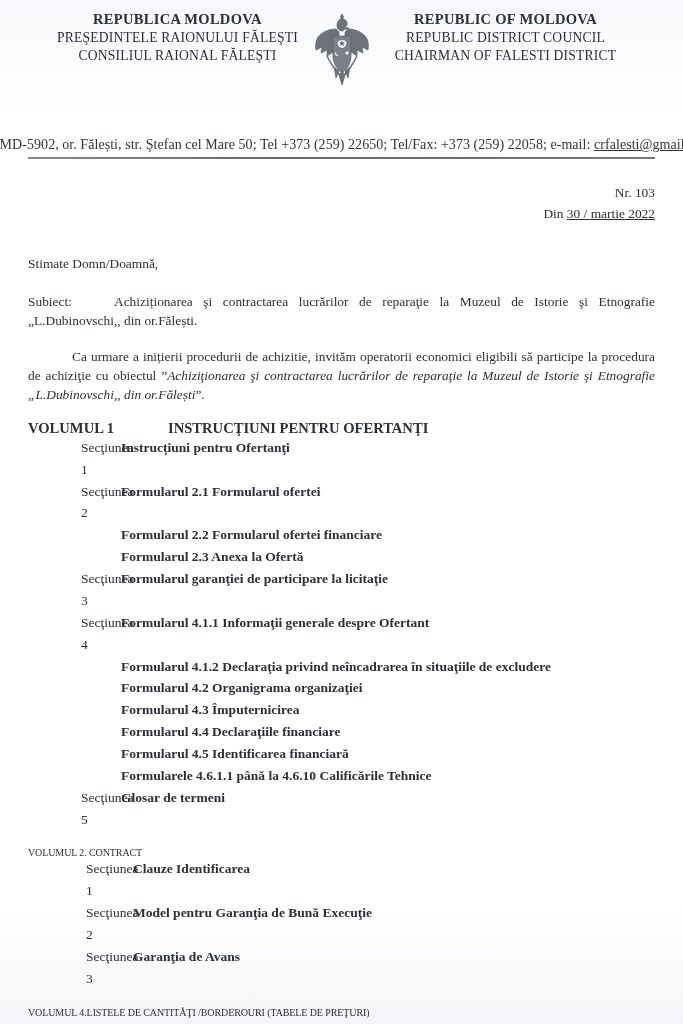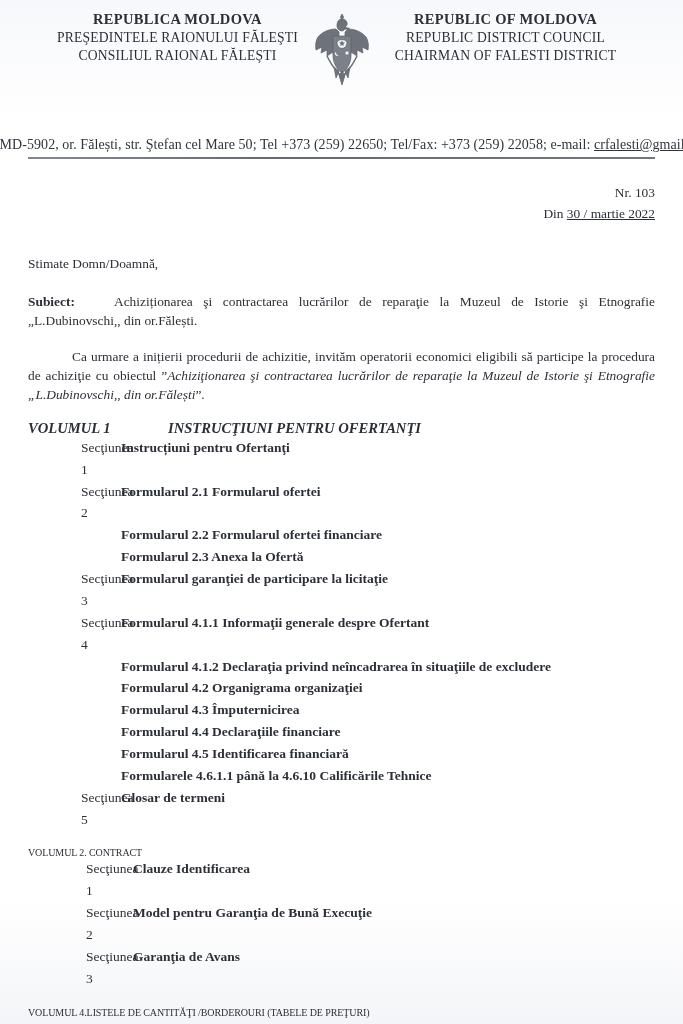--- a/index.html
+++ b/index.html
@@ -91,39 +91,38 @@
   .salutation {
     margin-top: 31px;
     font-size: 13.4px;
   }
   .subject {
     margin-top: 20px;
     font-size: 13.4px;
     text-align: justify;
     line-height: 1.42;
   }
-  .subject b { font-weight: bold; }
+  .subject b { font-weight: normal; }
   .subject .sub-label { display: inline-block; min-width: 86px; }
 
   .intro {
     margin-top: 17px;
     font-size: 13.4px;
     text-align: justify;
     line-height: 1.45;
     text-indent: 44px;
   }
   .intro i { font-style: italic; }
 
   
   .vol-head {
     margin-top: 15px;
     font-weight: bold;
     font-size: 14.6px;
     display: flex;
-    font-style: italic;
   }
   .vol-head .vh-left { width: 140px; flex: 0 0 140px; }
   .vol-head .vh-right { flex: 1; }
 
   .vol-head-single {
     margin-top: 17px;
     font-weight: normal;
     font-size: 10px;
     letter-spacing: -.1px;
   }

